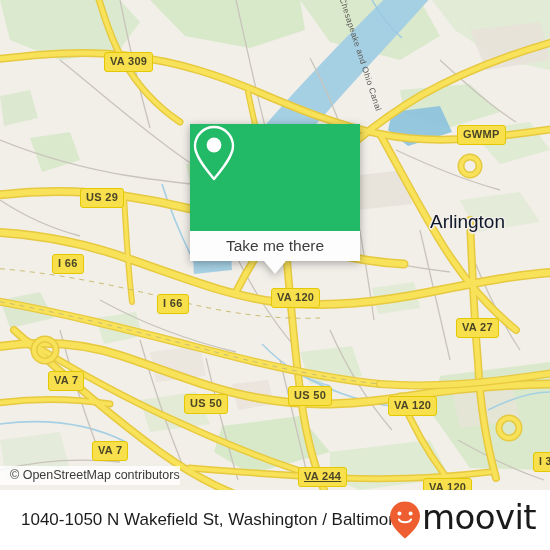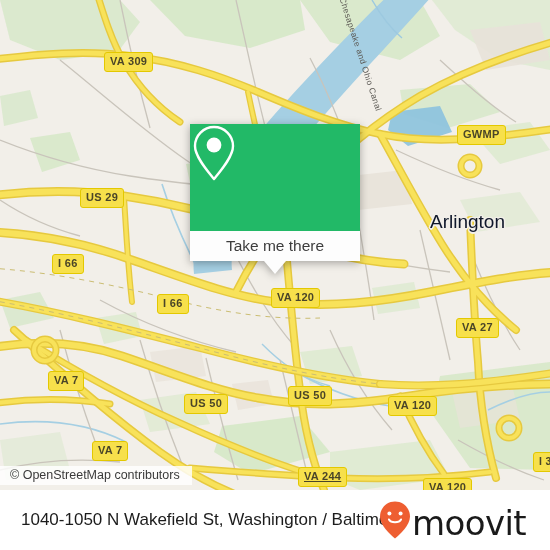--- a/index.html
+++ b/index.html
@@ -53,21 +53,21 @@
     letter-spacing:0.4px;
     white-space:nowrap;
     transform:rotate(72deg);
     transform-origin:left top;
     font-family:"Liberation Sans", sans-serif;
   }
 
   
   .attribution{
     position:absolute;left:0;top:466px;
-    padding:2px 12px 3px 10px;
+    padding:2px 0 3px 10px;
     background:rgba(255,255,255,0.82);
     color:#3a3a3a;
     font-size:12.5px;
     font-family:"Liberation Sans", sans-serif;
   }
 
   
   .popup{
     position:absolute;left:190px;top:124px;width:170px;
     filter:drop-shadow(0 2px 4px rgba(0,0,0,0.32));
@@ -99,22 +99,22 @@
     display:flex;align-items:center;
   }
   .footer-title{
     margin-left:21px;
     color:#1c1c1c;
     font-size:17px;
     white-space:nowrap;
     font-family:"Liberation Sans", sans-serif;
   }
   .brand{
-    position:absolute;right:24px;top:50%;transform:translateY(-50%);
-    display:flex;align-items:flex-end;
+    position:absolute;right:14px;top:50%;transform:translateY(-50%);
+    display:flex;align-items:flex-start;
   }
   .brand-word{
     color:#1a1a1a;
     font-size:34px;
     letter-spacing:-0.6px;
     font-family:"DejaVu Sans", sans-serif;
     font-weight:500;
     line-height:1;
   }
 </style>

